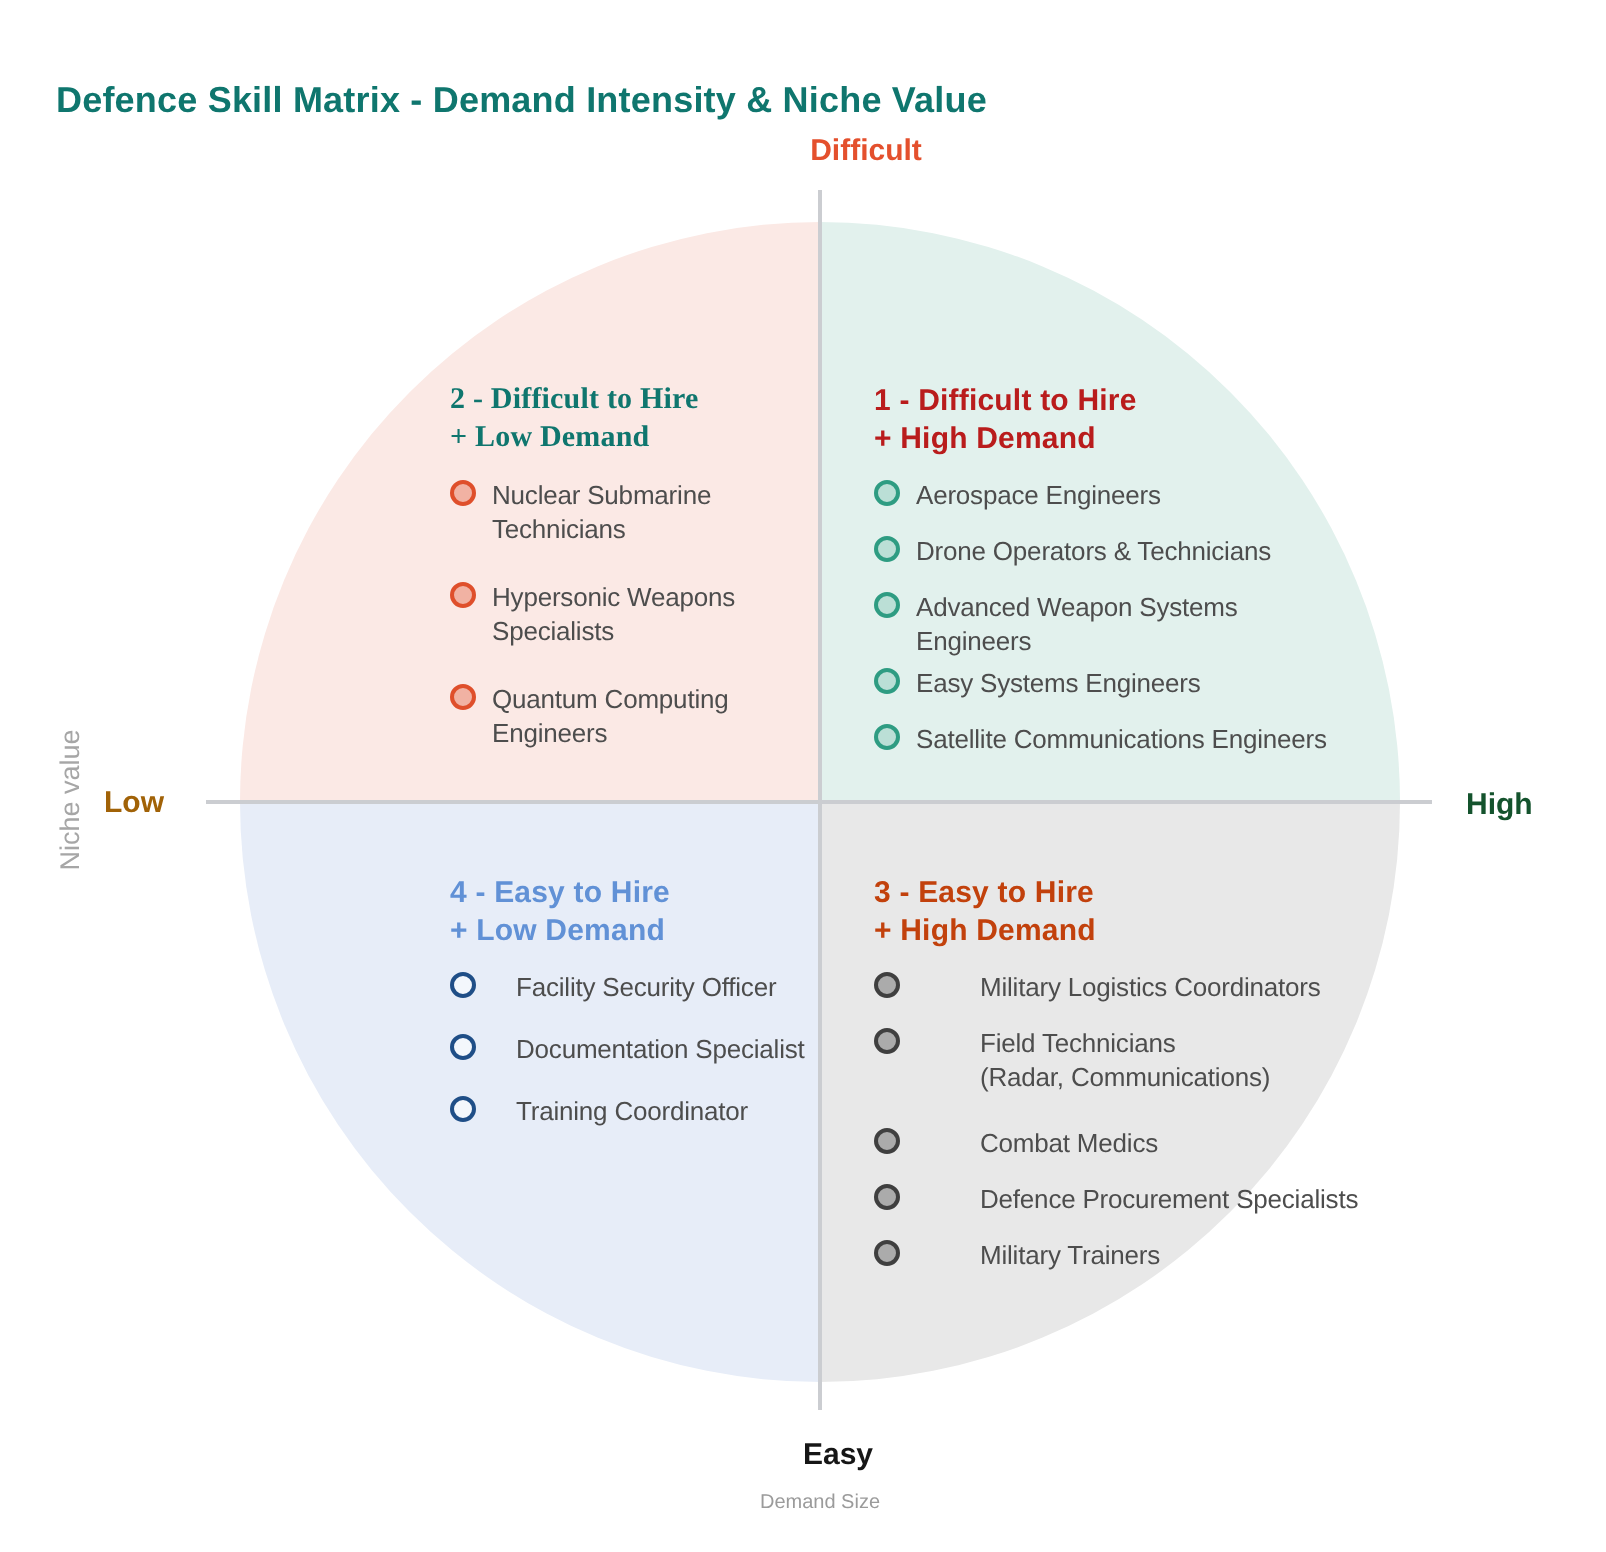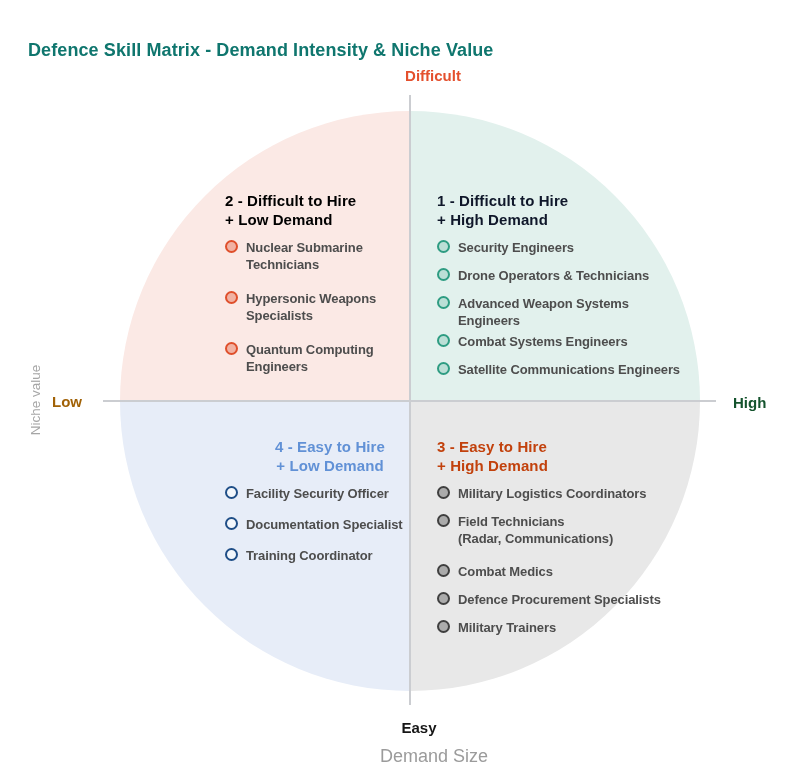--- a/index.html
+++ b/index.html
@@ -10,21 +10,21 @@
   .page-title{
     position:absolute;left:28px;top:24px;font-size:18px;font-weight:700;color:#0f766e;
     letter-spacing:.1px;
     margin-top:16px;
   }
   
   .axis-top{position:absolute;left:410px;top:67px;transform:translateX(-50%);font-size:15px;font-weight:700;}
   .axis-bottom{position:absolute;left:409px;top:719px;transform:translateX(-50%);font-size:15px;font-weight:700;padding-left:20px;}
   .axis-left{position:absolute;left:82px;top:393px;transform:translateX(-100%);font-size:15px;font-weight:700;}
   .axis-right{position:absolute;left:733px;top:394px;font-size:15px;font-weight:700;}
-  .x-axis-title{position:absolute;left:434px;top:746px;transform:translateX(-50%);font-size:18px;color:#9b9b9b;}
+  .x-axis-title{position:absolute;left:410px;top:746px;transform:translateX(-50%);font-size:10px;color:#9b9b9b;}
   .y-axis-title{
     position:absolute;left:35px;top:400px;transform:translate(-50%,-50%) rotate(-90deg);
     font-size:13.5px;color:#a6a6a6;white-space:nowrap;
   }
   
   .quarter{position:absolute;width:290px;height:290px;}
   .q1-region{left:410px;top:111px;border-top-right-radius:100%;}
   .q2-region{left:120px;top:111px;border-top-left-radius:100%;}
   .q4-region{left:120px;top:401px;border-bottom-left-radius:100%;}
   .q3-region{left:410px;top:401px;border-bottom-right-radius:100%;}
@@ -35,32 +35,32 @@
   .qblock{position:absolute;}
   .qb-q2{left:225px;top:191px;width:165px;}
   .qb-q1{left:437px;top:191px;width:252px;}
   .qb-q4{left:225px;top:437px;width:210px;}
   .qb-q3{left:437px;top:437px;width:256px;}
   .qheading{
     font-size:15px;font-weight:700;line-height:19px;white-space:pre-line;margin:0 0 10px 0;
     letter-spacing:.1px;
   }
   .qlist{display:block;}
-  .item{display:flex;align-items:flex-start;font-weight:bold;}
+  .item{display:flex;align-items:flex-start;}
   .marker{
     width:9px;height:9px;border-radius:50%;flex:none;
     border:2.5px solid var(--ring,#444);background:var(--fill,#ccc);
     margin:1px 8px 0 0;
   }
   .item-text{font-size:13px;line-height:17px;color:#4d4d4d;white-space:pre-line;letter-spacing:-.1px;}
   .list-q2 .item{margin-bottom:17px;}
   .list-q1 .item{margin-bottom:11px;}
   .list-q1 .item:nth-child(3){margin-bottom:4px;}
-  .list-q4 .item{margin-bottom:14px;}
-  .list-q3 .item{margin-bottom:11px;}
+  .list-q4 .item{margin-bottom:14px;gap:12px;}
+  .list-q3 .item{margin-bottom:11px;gap:32px;}
   .list-q3 .item:nth-child(2){margin-bottom:16px;}
 </style>
 </head>
 <body>
 
 <div class="canvas">
 
   <div class="page-title">Defence Skill Matrix - Demand Intensity &amp; Niche Value</div>
 
   <div class="quarter q2-region" style="background: rgb(251, 233, 229);"></div>
@@ -72,21 +72,21 @@
   <div class="hline" style="background: rgb(203, 205, 209);"></div>
 
   <div class="axis-top" style="color: rgb(228, 80, 45); margin-left: 23px;">Difficult</div>
   <div class="axis-bottom" style="color: rgb(22, 22, 22);">Easy</div>
   <div class="axis-left" style="color: #a16207;">Low</div>
   <div class="axis-right" style="color: #14532d;">High</div>
   <div class="x-axis-title">Demand Size</div>
   <div class="y-axis-title">Niche value</div>
 
   <div class="qblock qb-q2">
-    <div class="qheading" style="color: #000000;">2 - Difficult to Hire
+    <div class="qheading" style="color: #0f766e; font-family: Liberation Serif, serif;">2 - Difficult to Hire
 + Low Demand</div>
     <div class="qlist list-q2" style="--ring: #df4f2b; --fill: #f1b2a3;">
         <div class="item">
           <span class="marker"></span>
           <span class="item-text">Nuclear Submarine
 Technicians</span>
         </div>
         <div class="item">
           <span class="marker"></span>
           <span class="item-text">Hypersonic Weapons
@@ -94,49 +94,49 @@
         </div>
         <div class="item">
           <span class="marker"></span>
           <span class="item-text">Quantum Computing
 Engineers</span>
         </div>
       </div>
   </div>
 
   <div class="qblock qb-q1">
-    <div class="qheading" style="color: #0f172a;">1 - Difficult to Hire
+    <div class="qheading" style="color: #b91c1c;">1 - Difficult to Hire
 + High Demand</div>
     <div class="qlist list-q1" style="--ring: #2e9c82; --fill: #bbdfd6;">
         <div class="item">
           <span class="marker"></span>
-          <span class="item-text">Security Engineers</span>
+          <span class="item-text">Aerospace Engineers</span>
         </div>
         <div class="item">
           <span class="marker"></span>
           <span class="item-text">Drone Operators &amp; Technicians</span>
         </div>
         <div class="item">
           <span class="marker"></span>
           <span class="item-text">Advanced Weapon Systems
 Engineers</span>
         </div>
         <div class="item">
           <span class="marker"></span>
-          <span class="item-text">Combat Systems Engineers</span>
+          <span class="item-text">Easy Systems Engineers</span>
         </div>
         <div class="item">
           <span class="marker"></span>
           <span class="item-text">Satellite Communications Engineers</span>
         </div>
       </div>
   </div>
 
   <div class="qblock qb-q4">
-    <div class="qheading" style="color: rgb(97, 145, 214); text-align: center;">4 - Easy to Hire
+    <div class="qheading" style="color: rgb(97, 145, 214);">4 - Easy to Hire
 + Low Demand</div>
     <div class="qlist list-q4" style="--ring: #1f4e87; --fill: #f3f7fc;">
         <div class="item">
           <span class="marker"></span>
           <span class="item-text">Facility Security Officer</span>
         </div>
         <div class="item">
           <span class="marker"></span>
           <span class="item-text">Documentation Specialist</span>
         </div>

